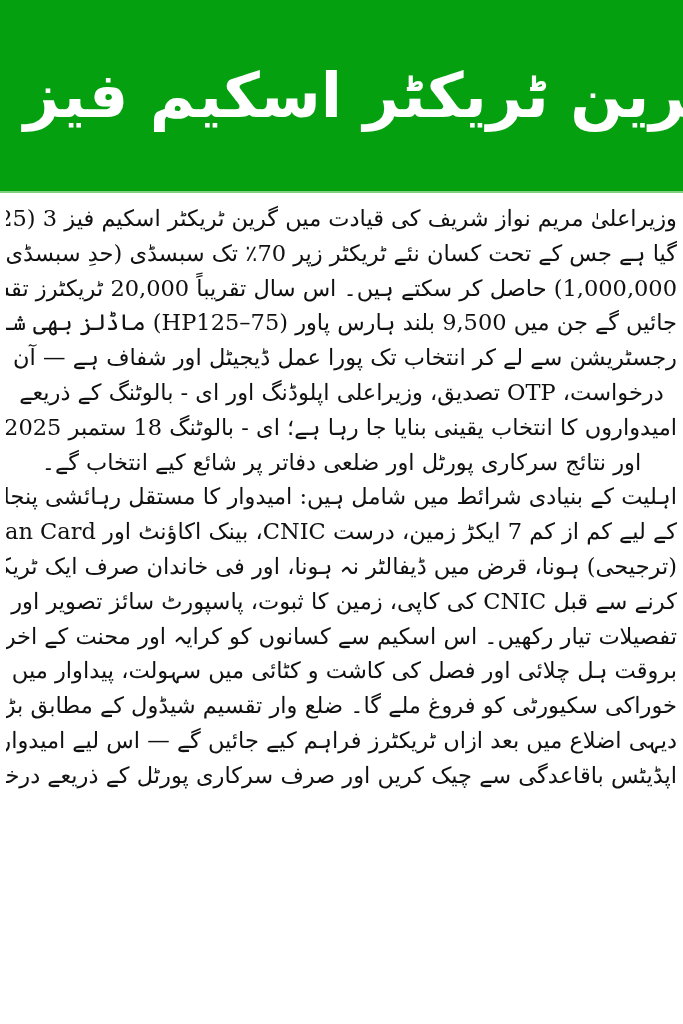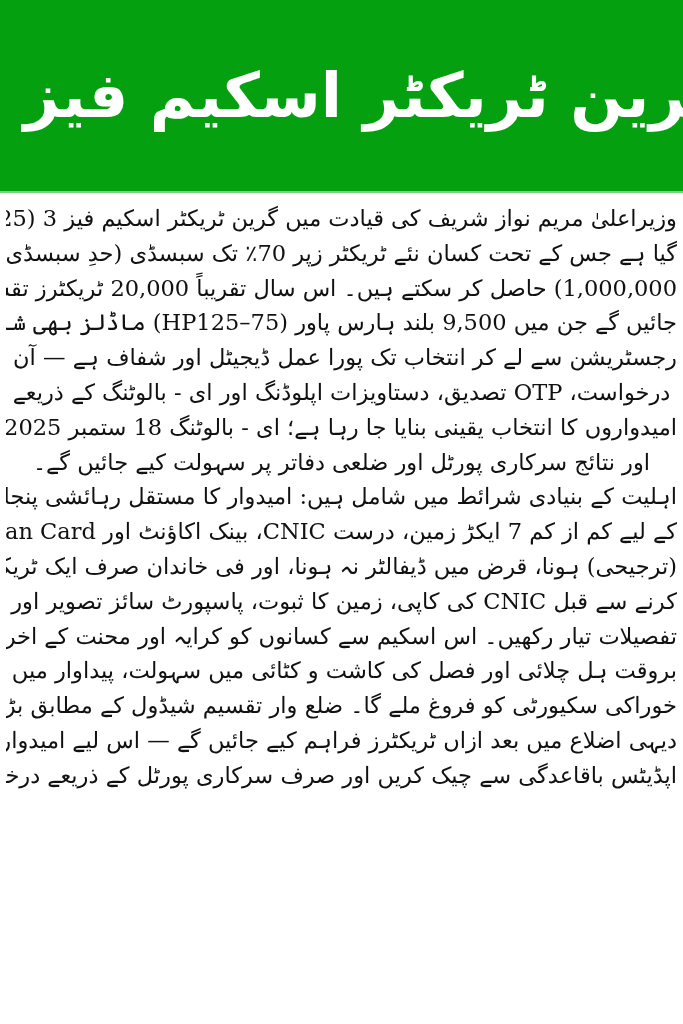--- a/index.html
+++ b/index.html
@@ -47,23 +47,23 @@
 <div class="banner">
   <div class="banner-title">گرین ٹریکٹر اسکیم فیز 3</div>
 </div>
 
 <div class="article">
   <span class="line justify">وزیراعلیٰ مریم نواز شریف کی قیادت میں گرین ٹریکٹر اسکیم فیز 3 (2025) کا آغاز کر دیا</span>
   <span class="line">گیا ہے جس کے تحت کسان نئے ٹریکٹر زپر 70٪ تک سبسڈی (حدِ سبسڈی تا PKR</span>
   <span class="line">1,000,000) حاصل کر سکتے ہیں۔ اس سال تقریباً 20,000 ٹریکٹرز تقسیم کیے</span>
   <span class="line">جائیں گے جن میں 9,500 بلند ہارس پاور (HP125–75) ماڈلز بھی شامل ہیں۔</span>
   <span class="line">رجسٹریشن سے لے کر انتخاب تک پورا عمل ڈیجیٹل اور شفاف ہے — آن لائن</span>
-  <span class="line">درخواست، OTP تصدیق، دستاویزات اپلوڈنگ اور ای - بالوٹنگ کے ذریعے</span>
+  <span class="line">درخواست، OTP تصدیق، وزیراعلی اپلوڈنگ اور ای - بالوٹنگ کے ذریعے</span>
   <span class="line">امیدواروں کا انتخاب یقینی بنایا جا رہا ہے؛ ای - بالوٹنگ 18 ستمبر 2025 سے شروع ہوئی</span>
-  <span class="line">اور نتائج سرکاری پورٹل اور ضلعی دفاتر پر سہولت کیے جائیں گے۔</span>
+  <span class="line">اور نتائج سرکاری پورٹل اور ضلعی دفاتر پر شائع کیے انتخاب گے۔</span>
   <span class="line">اہلیت کے بنیادی شرائط میں شامل ہیں: امیدوار کا مستقل رہائشی پنجاب ہونا، بڑے ٹریکٹر</span>
   <span class="line">کے لیے کم از کم 7 ایکڑ زمین، درست CNIC، بینک اکاؤنٹ اور Kisan Card</span>
   <span class="line">(ترجیحی) ہونا، قرض میں ڈیفالٹر نہ ہونا، اور فی خاندان صرف ایک ٹریکٹر۔ آن لائن اپلائی</span>
   <span class="line">کرنے سے قبل CNIC کی کاپی، زمین کا ثبوت، پاسپورٹ سائز تصویر اور بینک</span>
   <span class="line">تفصیلات تیار رکھیں۔ اس اسکیم سے کسانوں کو کرایہ اور محنت کے اخراجات میں کمی،</span>
   <span class="line">بروقت ہل چلائی اور فصل کی کاشت و کٹائی میں سہولت، پیداوار میں اضافہ اور پنجاب کی</span>
   <span class="line">خوراکی سکیورٹی کو فروغ ملے گا۔ ضلع وار تقسیم شیڈول کے مطابق بڑے شہروں میں پہلے،</span>
   <span class="line">دیہی اضلاع میں بعد ازاں ٹریکٹرز فراہم کیے جائیں گے — اس لیے امیدوار اپنے ضلع کے</span>
   <span class="line">اپڈیٹس باقاعدگی سے چیک کریں اور صرف سرکاری پورٹل کے ذریعے درخواست دیں۔</span>
 </div>

